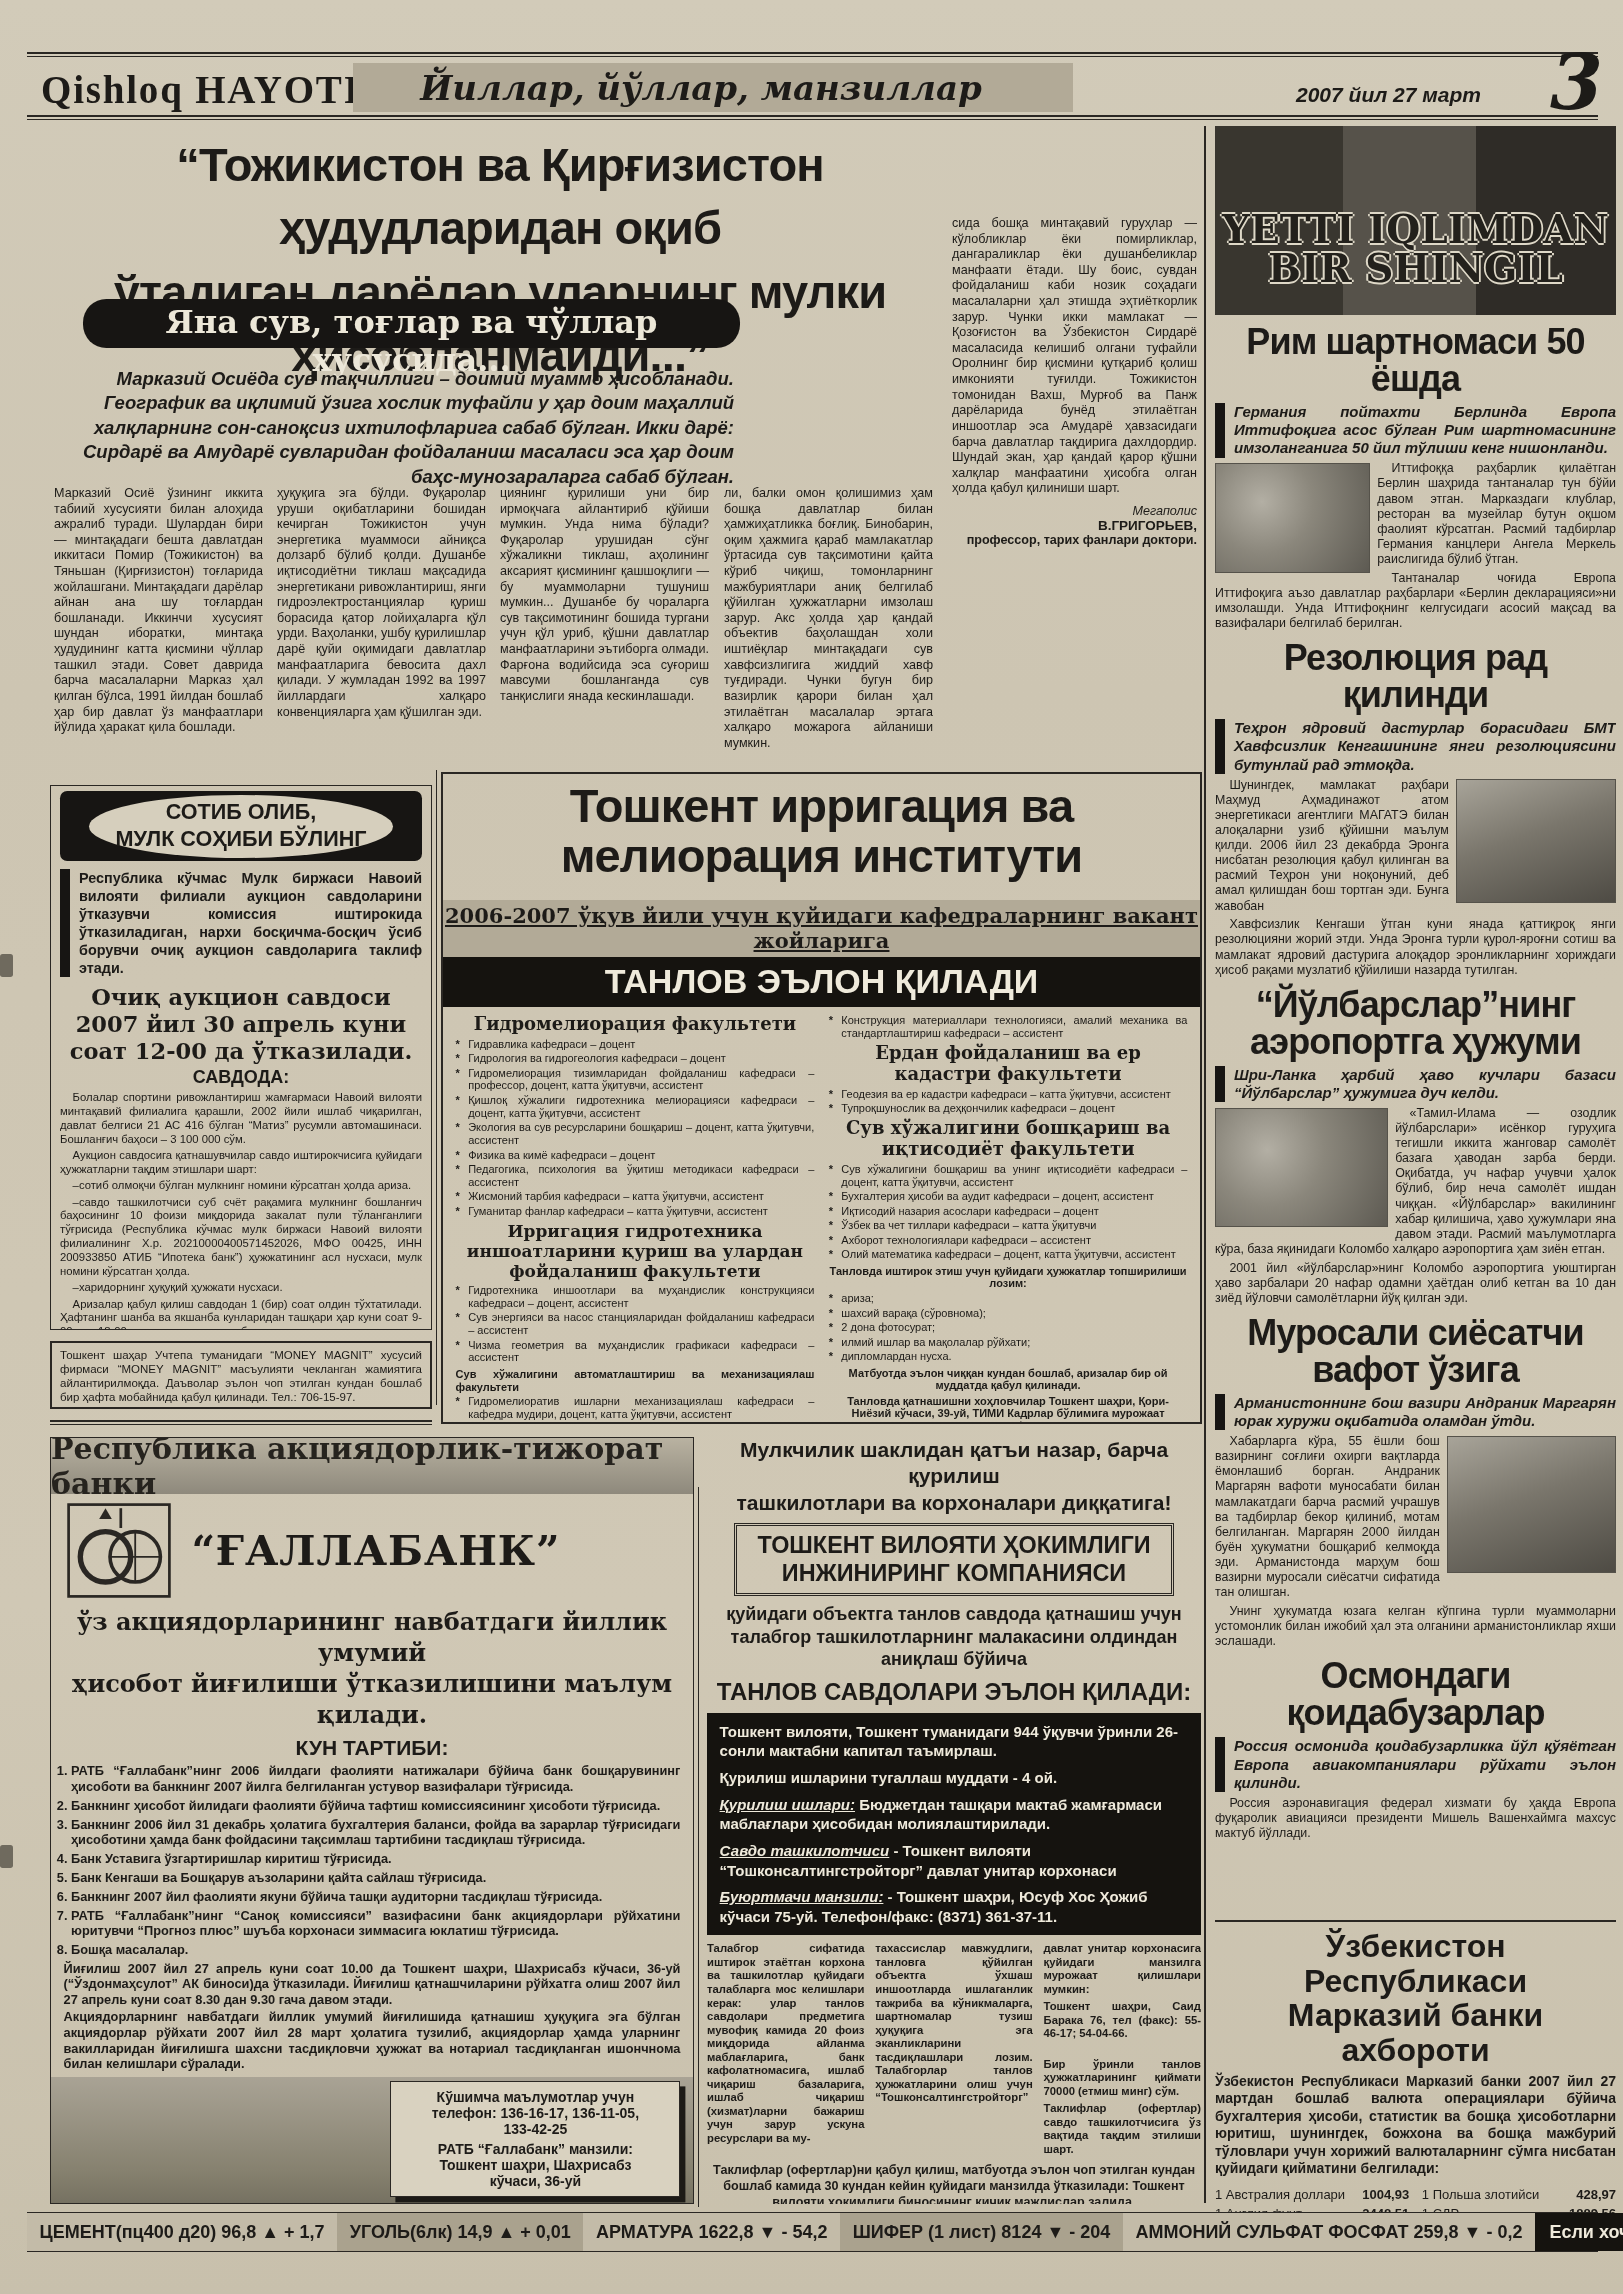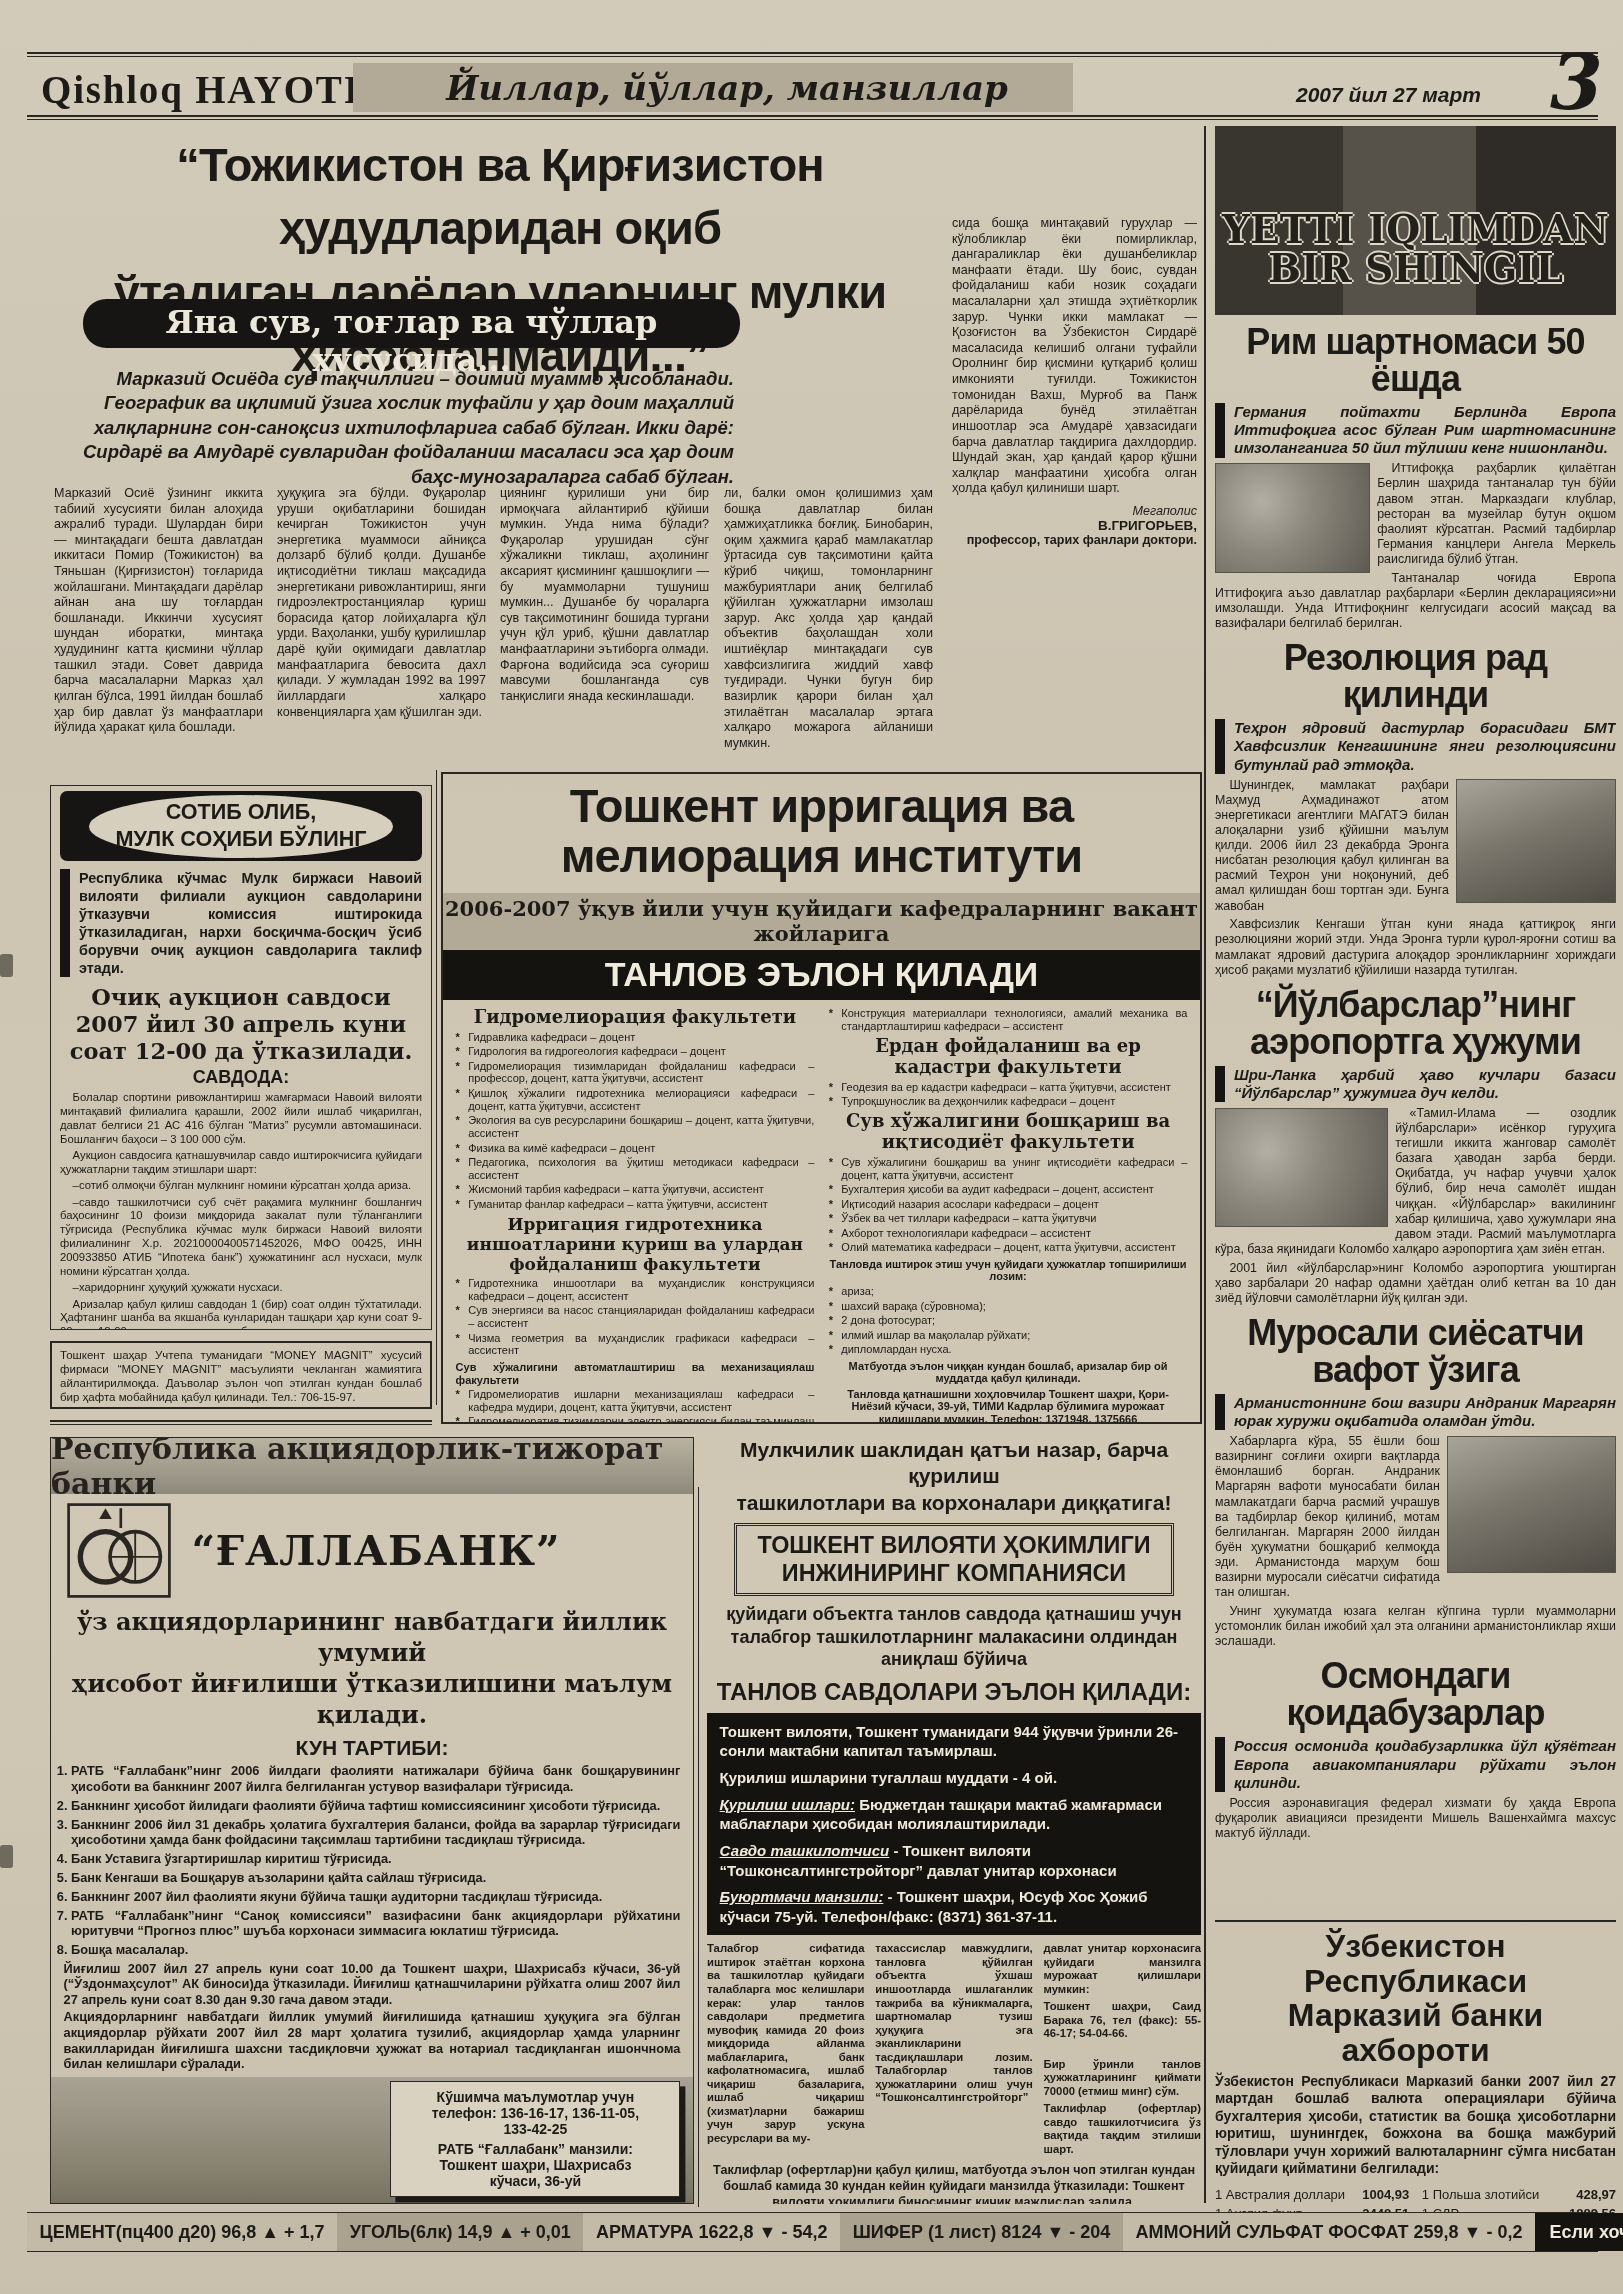--- a/index.html
+++ b/index.html
@@ -37,21 +37,21 @@
   .outline-txt{color:#e8e2d2;text-shadow:-1.8px 0 0 #1c1a16,1.8px 0 0 #1c1a16,0 -1.8px 0 #1c1a16,0 1.8px 0 #1c1a16,-1.8px -1.8px 0 #1c1a16,1.8px 1.8px 0 #1c1a16;}
 </style>
 </head>
 <body>
 
 <div id="page">
 
   <div class="abs rule2" style="left:27px;top:52px;width:1571px;"></div>
   <div class="abs serif b" style="left:41px;top:67px;width:324px;font-size:39px;letter-spacing:1.8px;">Qishloq HAYOTI</div>
   <div class="abs graybar" style="left:353px;top:63px;width:720px;height:49px;"></div>
-  <div class="abs dserif b i c" style="left:367px;top:68px;width:720px;font-size:34px;">Йиллар, йўллар, манзиллар</div>
+  <div class="abs dserif b i c" style="left:341px;top:68px;width:720px;font-size:34px;">Йиллар, йўллар, манзиллар</div>
   <div class="abs b i" style="left:1296px;top:83px;width:270px;font-size:21px;">2007 йил 27 март</div>
   <div class="abs dserif b i" style="left:1550px;top:45px;font-size:76px;line-height:1;">3</div>
   <div class="abs rule2" style="left:27px;top:115px;width:1571px;"></div>
 
   <div class="abs" style="left:50px;top:133px;width:900px;">
     <div class="b c" style="font-size:47px;line-height:1.35;letter-spacing:-0.9px;">
       <div>“Тожикистон ва Қирғизистон ҳудудларидан оқиб</div>
       <div>ўтадиган дарёлар уларнинг мулки ҳисобланмайди...”</div>
     </div>
   </div>
@@ -249,21 +249,21 @@
       </div>
 
     </div>
   </div>
 
   <div class="abs" style="left:441px;top:772px;width:761px;height:652px;border:2.7px double #2a2723;box-sizing:border-box;overflow:hidden;">
     <div class="b c" style="font-size:47px;line-height:1.05;letter-spacing:-0.9px;margin-top:7.2px;">
       <div>Тошкент ирригация ва</div>
       <div>мелиорация институти</div>
     </div>
-    <div class="graybar dserif b c" style="font-size:21px;padding:3.6px 0;margin-top:13px;">2006-2007 ўқув йили учун қуйидаги кафедраларнинг вакант жойларига</div>
+    <div class="graybar dserif b c" style="font-size:21px;padding:3.6px 0;margin-top:20px;text-decoration:underline;">2006-2007 ўқув йили учун қуйидаги кафедраларнинг вакант жойларига</div>
     <div class="blackbar b c" style="font-size:34px;padding:5.4px 0;">ТАНЛОВ ЭЪЛОН ҚИЛАДИ</div>
     <div style="display:flex;gap:14.4px;padding:7.2px 12.6px 0;font-size:11px;line-height:1.16;text-align:justify;">
       <div style="flex:1;">
         <div class="dserif b c" style="font-size:18px;margin-bottom:2.7px;">Гидромелиорация факультети</div>
         <div class="star-item">Гидравлика кафедраси – доцент</div>
         <div class="star-item">Гидрология ва гидрогеология кафедраси – доцент</div>
         <div class="star-item">Гидромелиорация тизимларидан фойдаланиш кафедраси – профессор, доцент, катта ўқитувчи, ассистент</div>
         <div class="star-item">Қишлоқ хўжалиги гидротехника мелиорацияси кафедраси – доцент, катта ўқитувчи, ассистент</div>
         <div class="star-item">Экология ва сув ресурсларини бошқариш – доцент, катта ўқитувчи, ассистент</div>
         <div class="star-item">Физика ва кимё кафедраси – доцент</div>

